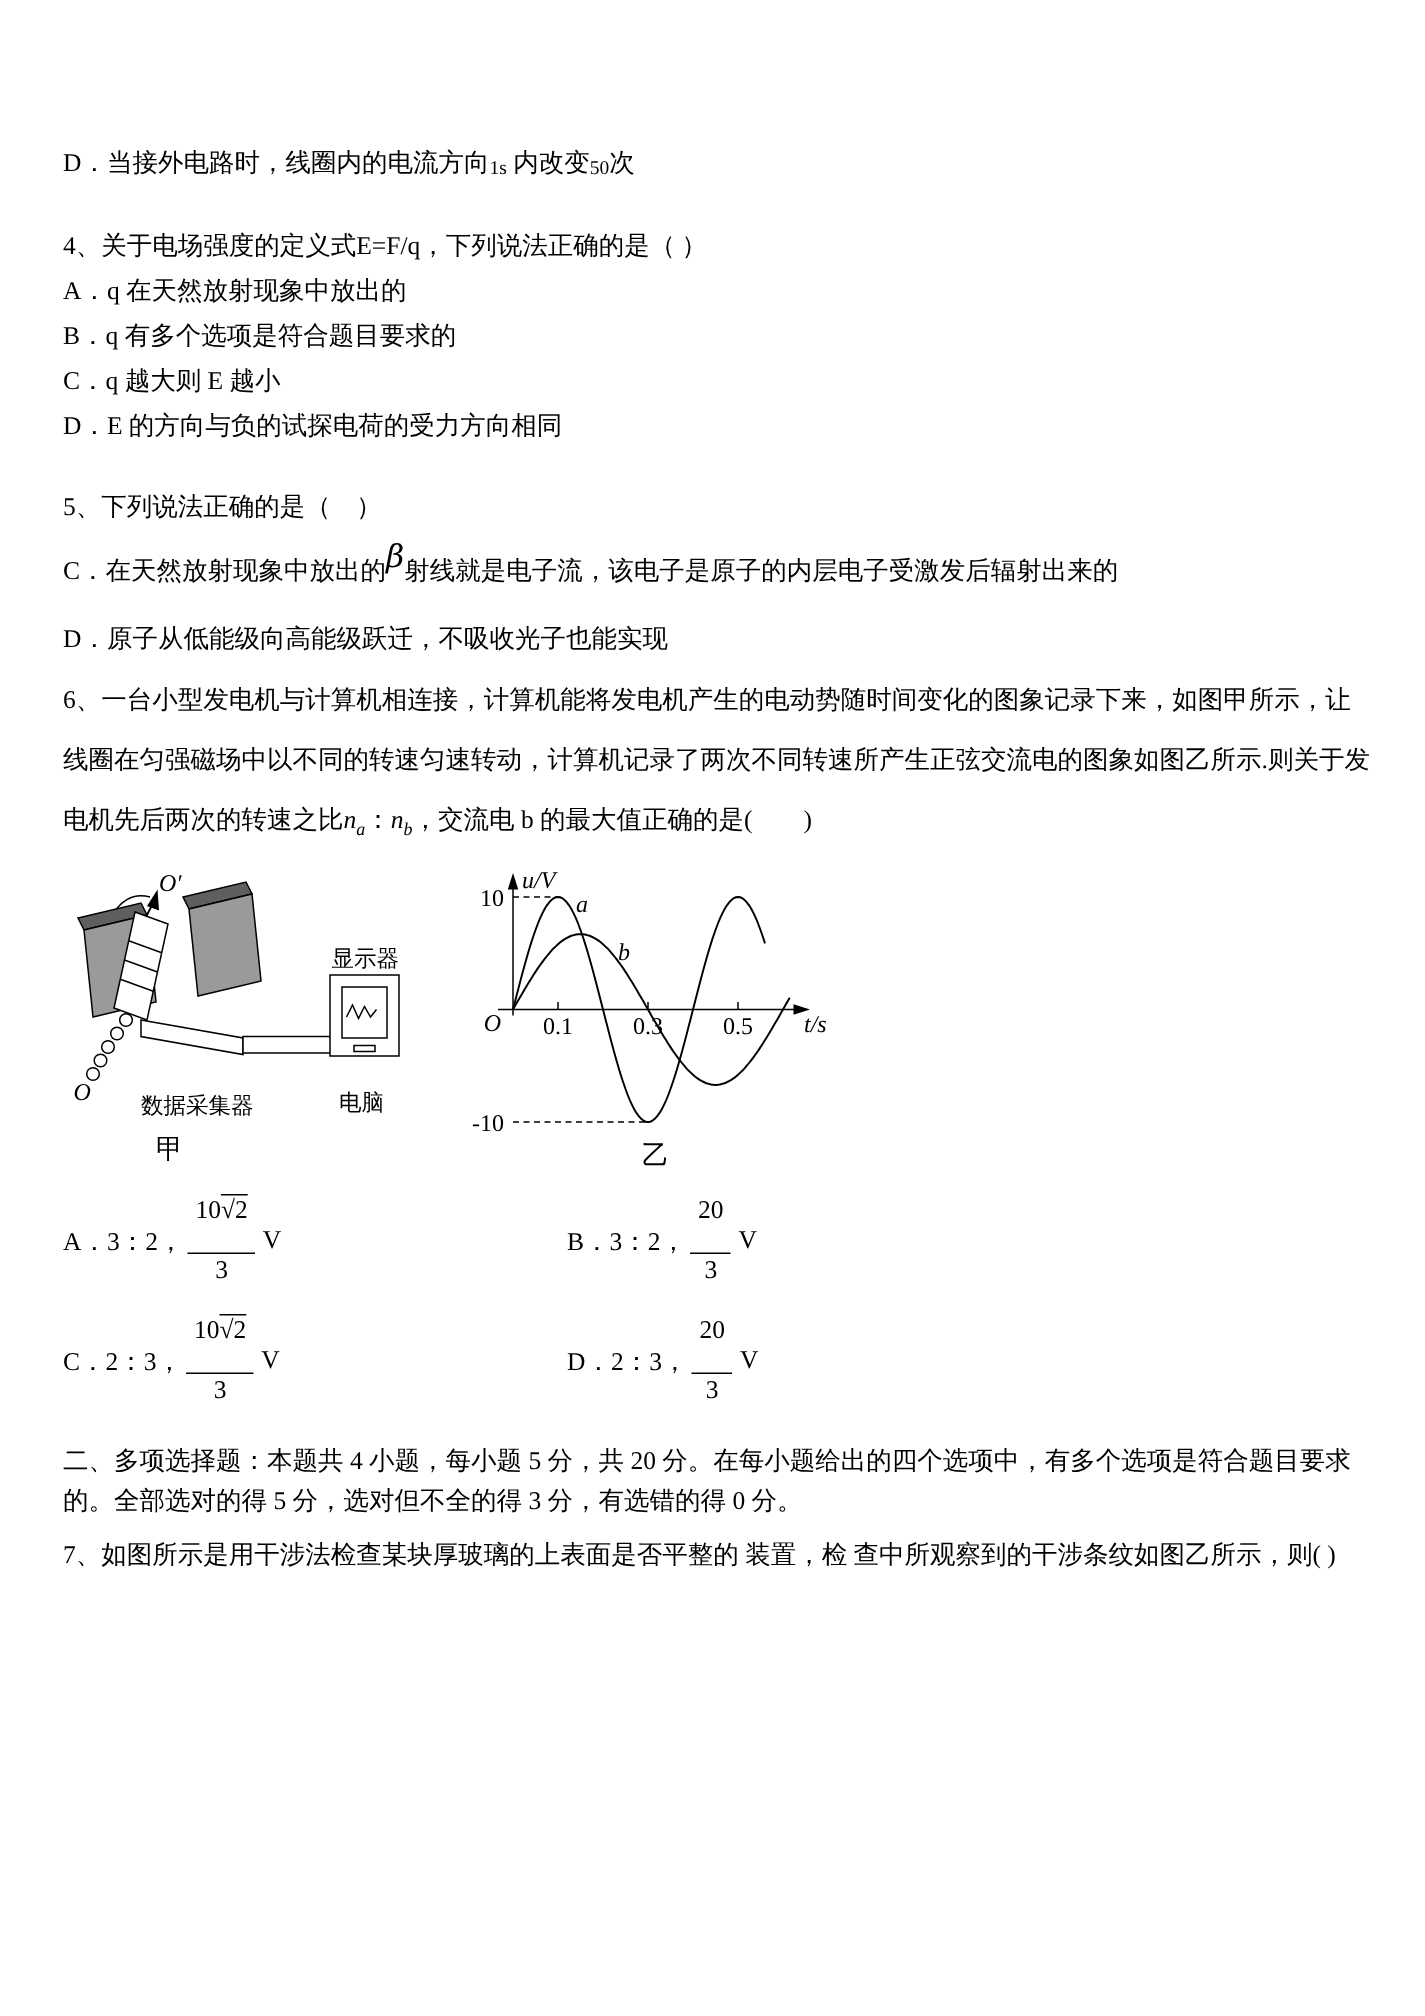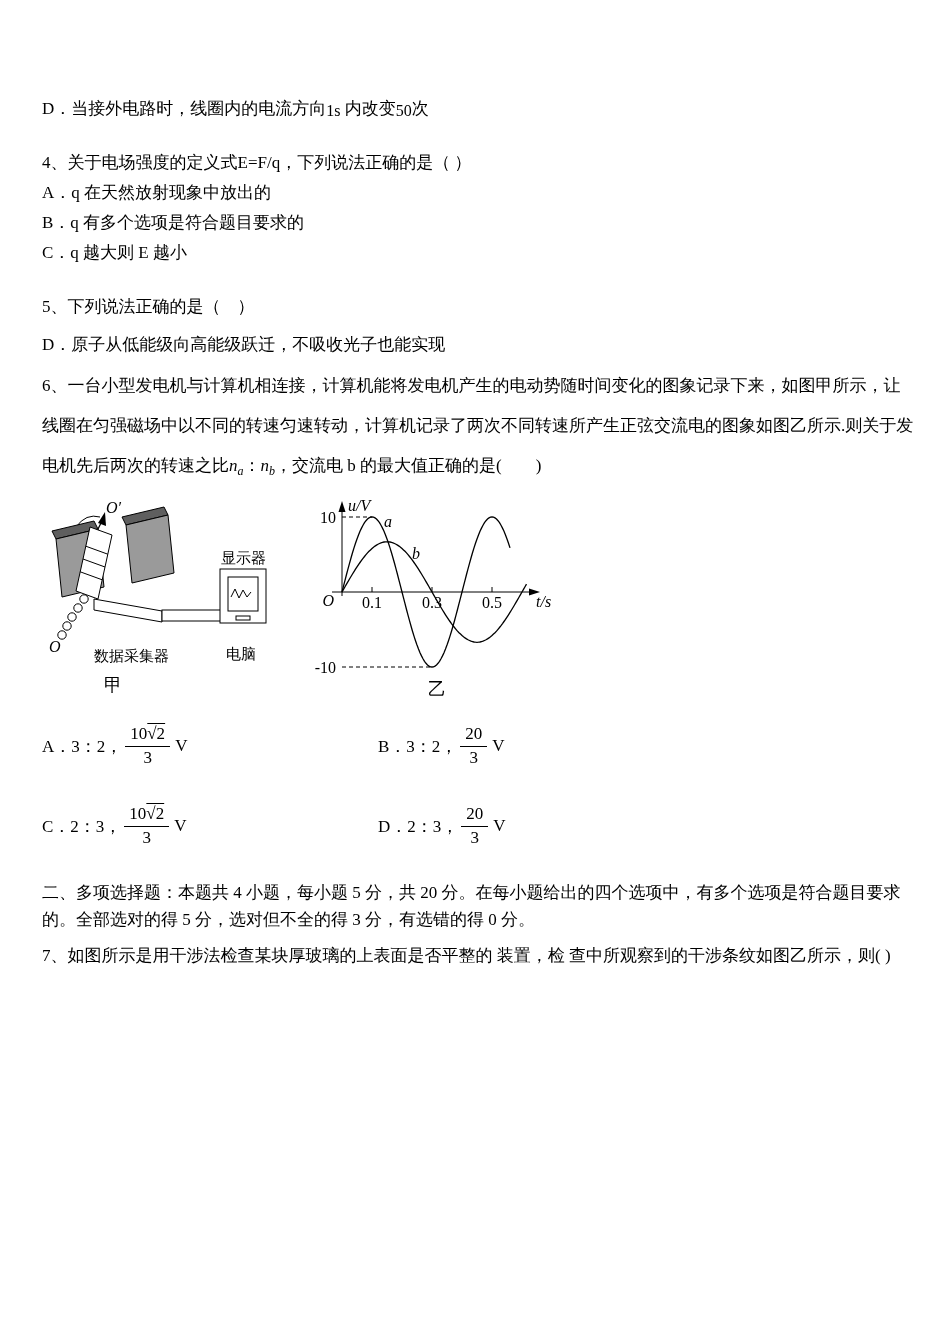--- a/index.html
+++ b/index.html
@@ -5,59 +5,63 @@
   * { margin:0; padding:0; box-sizing:border-box; }
   html,body { width:950px; height:1344px; background:#ffffff; color:#000;
     font-family:"Liberation Serif","DejaVu Serif",serif; font-size:17px; overflow:hidden; }
   .page { position:absolute; left:42px; top:94px; width:872px; }
   .line { line-height:30px; }
   .stem { margin-top:24px; }
   .q5b { line-height:36px; }
   .q5c { line-height:44px; margin-top:4px; }
   .q5d { margin-top:8px; }
   .q6p { line-height:40px; margin-top:6px; }
-  .fnum { font-size:16px; position:relative; top:2px; }
+  .fnum { font-size:13px; position:relative; top:2px; }
   .beta { font-style:italic; font-size:21px; position:relative; top:-8px;
           font-family:"DejaVu Serif",serif; }
   .var  { font-style:italic; }
   .vsub { font-style:italic; font-size:12px; vertical-align:sub; }
   .figure { position:relative; height:206px; margin-top:4px; }
   #device-svg { position:absolute; left:2px; top:0; }
   #graph-svg  { position:absolute; left:250px; top:0; }
   svg text { font-size:16px; fill:#000; }
   svg text.it { font-style:italic; }
   svg text.cap { font-size:18px; }
   svg text.sm { font-size:15px; }
   .opts6 { display:grid; grid-template-columns:336px 1fr; row-gap:22px;
            margin:16px 0 10px; }
   .opt6 { display:flex; align-items:center; height:58px; }
   .optlabel { font-weight:normal; }
   .frac { display:inline-block; vertical-align:middle; text-align:center;
           margin:0 5px 0 3px; line-height:1.3; }
-  .frac .num { display:block; border-bottom:1.4px solid #000; padding:0 5px 1px; }
+  .frac .num { display:block; border-bottom:1.4px solid #000; padding:0 5px 17px; }
   .frac .den { display:block; }
   .rad { text-decoration:overline; }
   .sec2 { line-height:27px; margin-top:24px; }
   .q7 { margin-top:8px; line-height:30px; }
 </style>
 </head>
 <body>
 
 <div class="page">
 
   <div class="line">
     <span>D．当接外电路时，线圈内的电流方向</span><span class="fnum">1s</span><span> 内改变</span><span class="fnum">50</span><span>次</span>
   </div>
 
   <div class="line stem">4、关于电场强度的定义式E=F/q，下列说法正确的是（ ）</div>
   <div class="line">A．q 在天然放射现象中放出的</div>
   <div class="line">B．q 有多个选项是符合题目要求的</div>
   <div class="line">C．q 越大则 E 越小</div>
+  <div class="line">D．E 的方向与负的试探电荷的受力方向相同</div>
 
   <div class="line stem">5、下列说法正确的是（　）</div>
+  <div class="q5c">
+    <span>C．在天然放射现象中放出的</span><span class="beta">β</span><span>射线就是电子流，该电子是原子的内层电子受激发后辐射出来的</span>
+  </div>
   <div class="line q5d">D．原子从低能级向高能级跃迁，不吸收光子也能实现</div>
 
   <div class="q6p">
     <span>6、一台小型发电机与计算机相连接，计算机能将发电机产生的电动势随时间变化的图象记录下来，如图甲所示，让线圈在匀强磁场中以不同的转速匀速转动，计算机记录了两次不同转速所产生正弦交流电的图象如图乙所示.则关于发电机先后两次的转速之比</span><span class="var">n</span><span class="vsub">a</span><span>：</span><span class="var">n</span><span class="vsub">b</span><span>，交流电 b 的最大值正确的是(　　)</span>
   </div>
 
   <div class="figure">
 
     <svg id="device-svg" width="300" height="210" viewBox="0 0 300 210">
 

